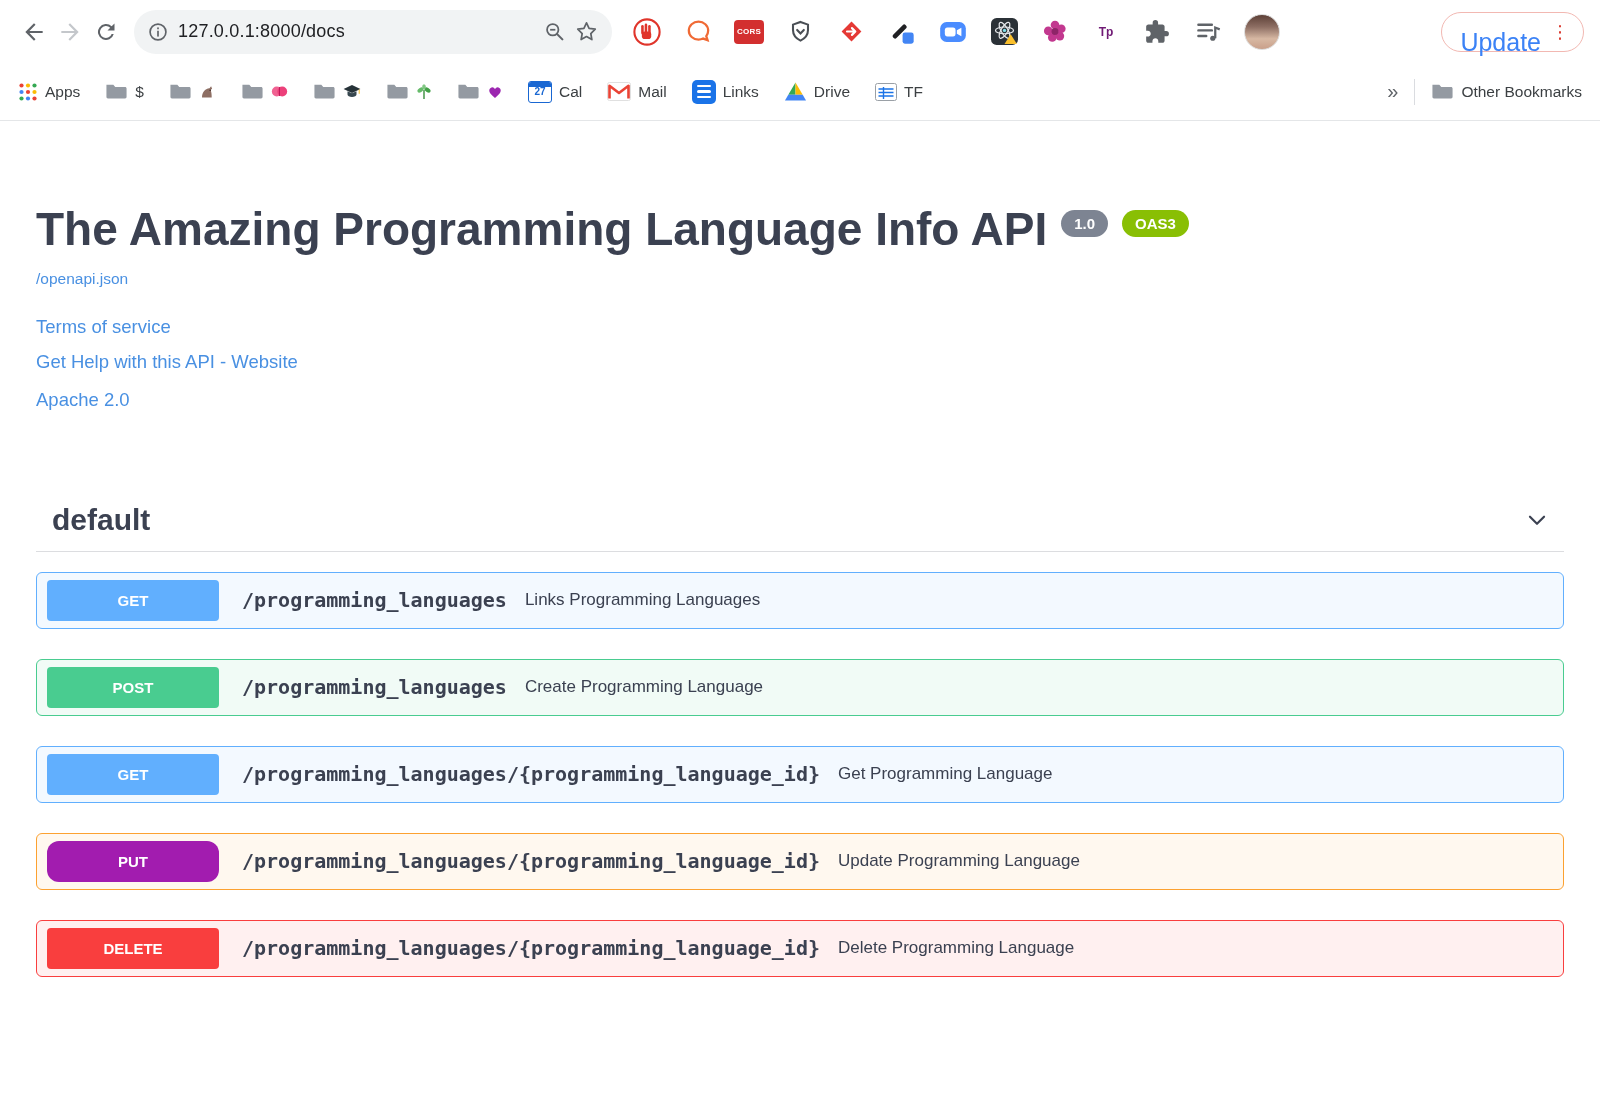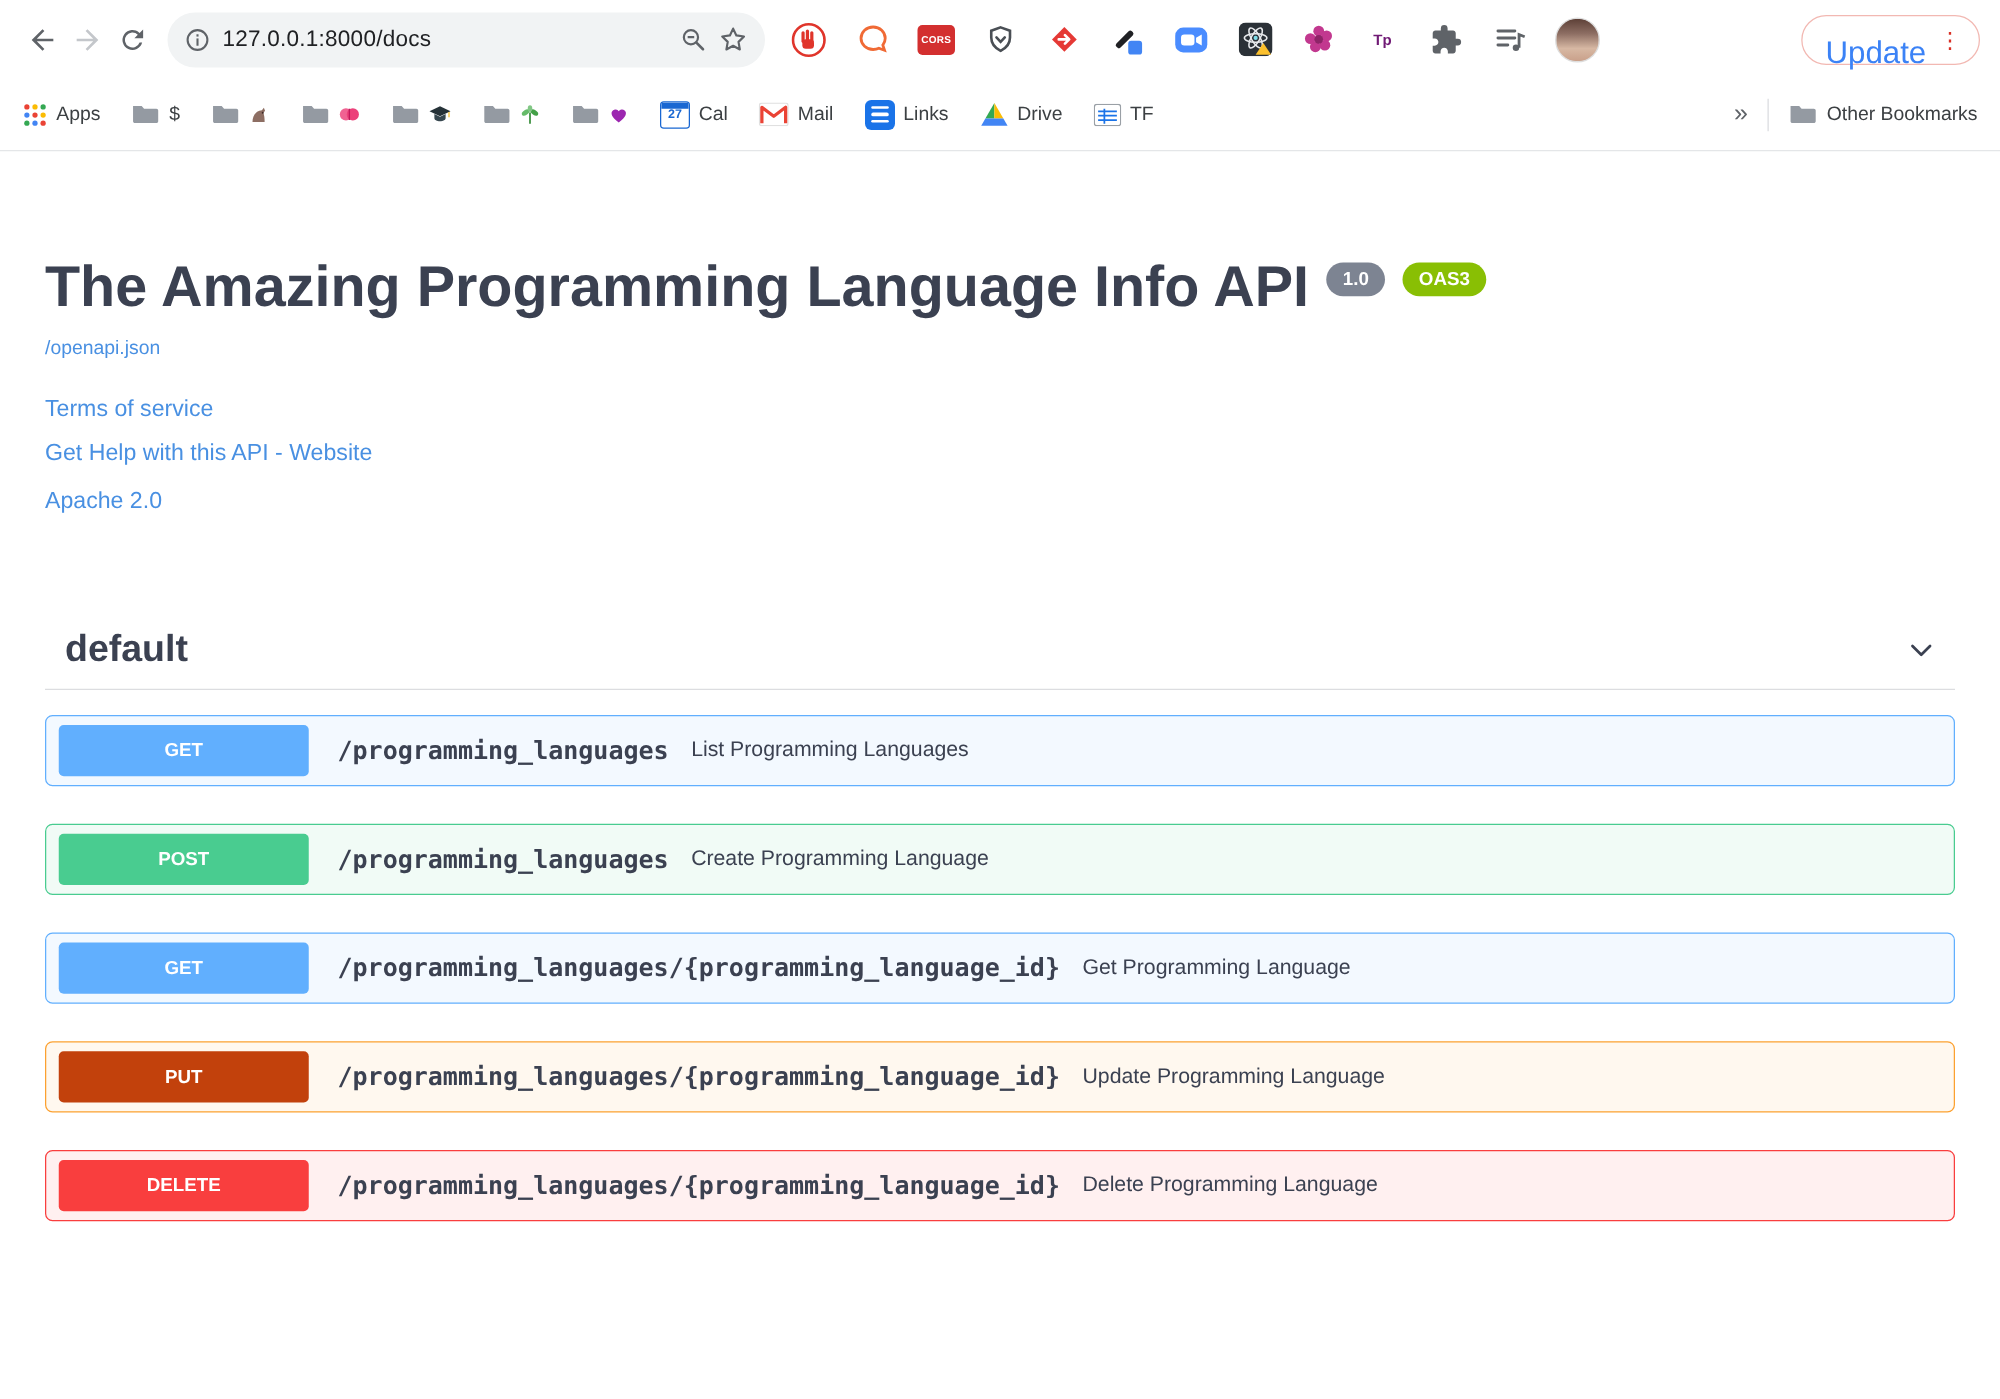--- a/index.html
+++ b/index.html
@@ -57,32 +57,32 @@
   .license { margin-top:16px; }
 
   .tag-section { margin-top:92px; }
   .tag-header { display:flex; align-items:center; justify-content:space-between;
     padding:0 14px 14px 16px; border-bottom:1px solid rgba(59,65,81,.18); cursor:pointer; }
   .tag-header h3 { font-size:30px; font-weight:bold; color:#3b4151; }
   .endpoints { margin-top:20px; }
 
   .op-row { display:flex; align-items:center; padding:7px 10px; border-radius:6px;
     border:1px solid; margin-bottom:30px; cursor:pointer; }
-  .op-method { width:200px; padding:12px 0; text-align:center; border-radius:4px;
+  .op-method { width:172px; padding:12px 0; text-align:center; border-radius:4px;
     font-weight:bold; font-size:15px; color:#fff; flex-shrink:0; }
   .op-path { margin-left:23px; font-family:"DejaVu Sans Mono", monospace; font-weight:bold;
     font-size:20px; color:#3b4151; }
   .op-summary { margin-left:18px; font-size:17px; color:#3b4151; }
 
   .op-get    { border-color:#61affe; background:rgba(97,175,254,.08); }
   .op-get    .op-method { background:#61affe; }
   .op-post   { border-color:#49cc90; background:rgba(73,204,144,.08); }
   .op-post   .op-method { background:#49cc90; }
   .op-put    { border-color:#fca130; background:rgba(252,161,48,.08); }
-  .op-put    .op-method { background:#c2410c; }
+  .op-put    .op-method { background:#a21caf;border-radius:12px; }
   .op-delete { border-color:#f93e3e; background:rgba(249,62,62,.08); }
   .op-delete .op-method { background:#f93e3e; }
 </style>
 </head>
 <body>
 
 <div class="toolbar">
   <div class="nav-btn">
     <svg width="26" height="26" viewBox="0 0 24 24">
         <path d="M20 11H7.8l5.6-5.6L12 4l-8 8 8 8 1.4-1.4L7.8 13H20z" fill="#5f6368"></path>
@@ -361,21 +361,21 @@
     <div class="tag-header">
       <h3>default</h3>
       <svg width="26" height="26" viewBox="0 0 24 24">
           <path d="M5.5 9l6.5 6.5L18.5 9" fill="none" stroke="#3b4151" stroke-width="2" stroke-linecap="round" stroke-linejoin="round"></path>
         </svg>
     </div>
     <div class="endpoints">
   <div class="op-row op-get">
     <span class="op-method">GET</span>
     <span class="op-path">/programming_languages</span>
-    <span class="op-summary">List Programming Languages</span>
+    <span class="op-summary">Links Programming Languages</span>
   </div>
 
   <div class="op-row op-post">
     <span class="op-method">POST</span>
     <span class="op-path">/programming_languages</span>
     <span class="op-summary">Create Programming Language</span>
   </div>
 
   <div class="op-row op-get">
     <span class="op-method">GET</span>

